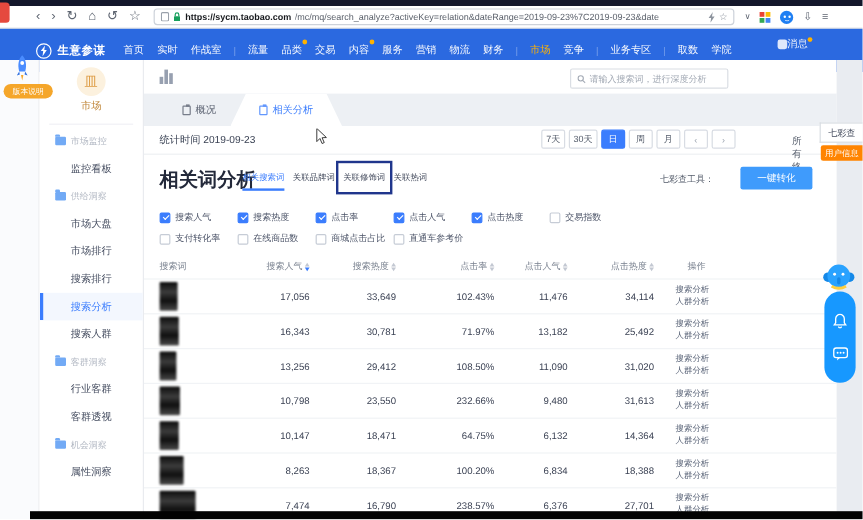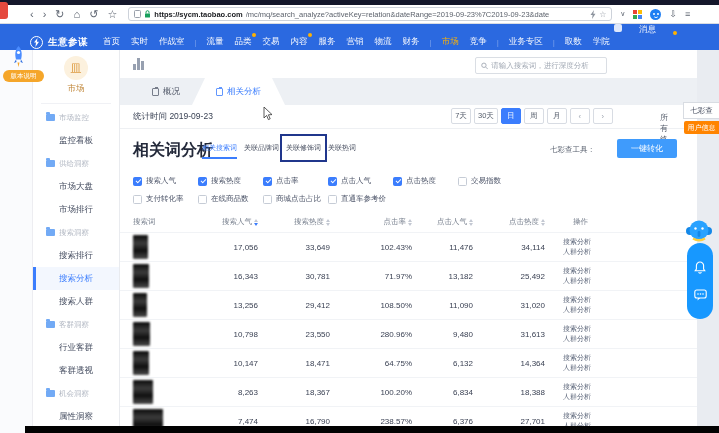--- a/index.html
+++ b/index.html
@@ -26,21 +26,21 @@
   .bluenav { position:absolute; left:0; top:24px; width:719px; height:36px; background:#2b69e0; display:flex; align-items:center; color:#fff; }
   .brandwrap { display:flex; align-items:center; gap:5px; margin-left:30px; }
   .logo { width:13px; height:13px; border:1.4px solid #fff; border-radius:50%; display:flex; align-items:center; justify-content:center; }
   .brand { font-size:9.5px; font-weight:bold; letter-spacing:.5px; }
   .navmenu { display:flex; align-items:center; gap:9px; margin-left:14px; font-size:8.5px; }
   .nav-item { position:relative; padding:6px 1px; cursor:pointer; white-space:nowrap; color:rgba(255,255,255,.96); }
   .nav-item.active { color:#ffb200; }
   .nav-item.active::after { content:''; position:absolute; left:0; right:0; bottom:0; height:2px; background:#f5c242; }
   .nav-sep { color:rgba(255,255,255,.35); font-size:8px; }
   .nav-badge { position:absolute; right:-3px; top:3px; width:4px; height:4px; border-radius:50%; background:#ffb200; }
-  .nav-right { position:absolute; right:42px; top:0; height:26px; display:flex; align-items:flex-start; gap:17px; font-size:8.5px; color:rgba(255,255,255,.92);font-family:Liberation Mono, monospace; }
+  .nav-right { position:absolute; right:42px; top:0; height:26px; display:flex; align-items:center; gap:0; font-size:8.5px; color:rgba(255,255,255,.92);font-family:Liberation Mono, monospace; }
   .nav-right .avatar-ic { width:8px; height:8px; border-radius:2px; background:rgba(255,255,255,.85); }
   .nav-right .dot { width:4px; height:4px; border-radius:50%; background:#ffb200; align-self:flex-start; margin-top:7px; }
 
   
   .rail { position:absolute; left:0; top:50px; width:33px; height:383px; background:#fafbfd; border-right:1px solid #ededf1; }
   .ver-badge { position:absolute; left:3px; top:70px; width:41px; height:12px; background:#f5a62a; border-radius:6px; color:#fff; font-size:6.5px; display:flex; align-items:center; justify-content:center; z-index:6; }
   .rocket { position:absolute; left:11px; top:45px; z-index:6; }
   .sidebar { position:absolute; left:33px; top:50px; width:87px; height:383px; background:#fff; border-right:1px solid #e9ebef; }
   .cat { display:flex; flex-direction:column; align-items:center; padding-top:6px; }
   .cat-ic { width:24px; height:24px; border-radius:50%; background:#fcf1de; color:#dd9b42; font-size:11px; display:flex; align-items:center; justify-content:center; }
@@ -230,24 +230,20 @@
         <div class="side-group">
           <span class="folder-ic"></span>
           <span>供给洞察</span>
         </div>
         <div class="side-item">
           <span>市场大盘</span>
         </div>
         <div class="side-item">
           <span>市场排行</span>
         </div>
-        <div class="side-group">
-          <span class="folder-ic"></span>
-          <span>搜索洞察</span>
-        </div>
         <div class="side-item">
           <span>搜索排行</span>
         </div>
         <div class="side-item active">
           <span>搜索分析</span>
         </div>
         <div class="side-item">
           <span>搜索人群</span>
         </div>
         <div class="side-group">
@@ -445,21 +441,21 @@
               <span class="alink">搜索分析</span>
               <span class="alink">人群分析</span>
             </div>
           </div>
           <div class="tr">
             <div class="td">
               <div class="smudge" style="width:17px"></div>
             </div>
             <div class="td num">10,798</div>
             <div class="td num">23,550</div>
-            <div class="td num">280.96%</div>
+            <div class="td num">232.66%</div>
             <div class="td num">9,480</div>
             <div class="td num">31,613</div>
             <div class="td act">
               <span class="alink">搜索分析</span>
               <span class="alink">人群分析</span>
             </div>
           </div>
           <div class="tr">
             <div class="td">
               <div class="smudge" style="width:16px"></div>

